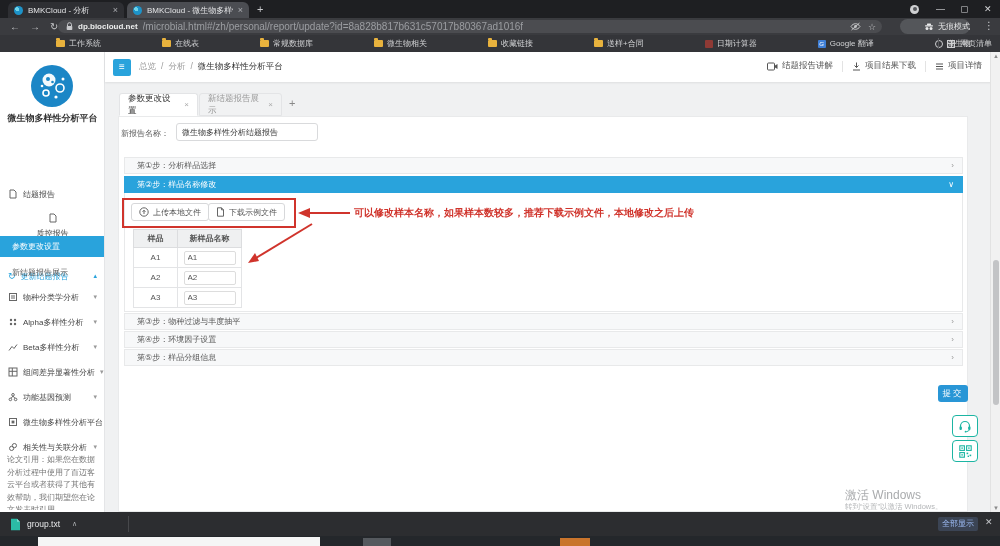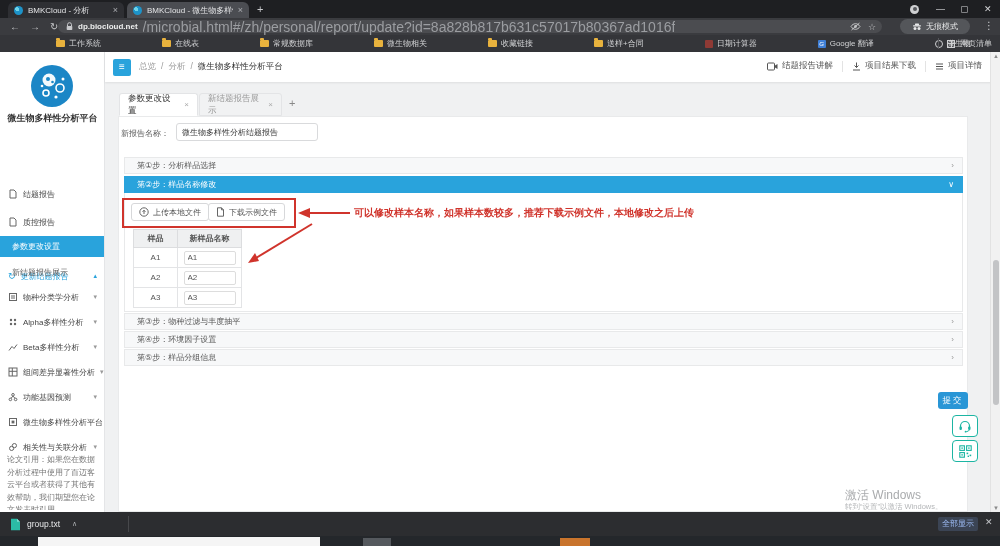--- a/index.html
+++ b/index.html
@@ -16,23 +16,23 @@
   .favicon { width:9px; height:9px; border-radius:50%; background:radial-gradient(circle at 35% 35%, #6fd3e8 0 2px, #1d93c9 2px); flex:none; }
   .newtab { position:absolute; left:257px; top:3px; font-size:11px; color:#c9cacd; }
   .winctrl { position:absolute; top:0; height:18px; display:flex; align-items:center; color:#d4d5d8; font-size:9px; }
   .wc-circle { width:9px; height:9px; border-radius:50%; background:#cfd0d2; position:relative; }
   .wc-circle::after { content:""; position:absolute; left:2.5px; top:2.5px; width:4px; height:4px; border-radius:50%; background:#55575b; }
 
   .toolbar { position:absolute; left:0; top:18px; width:1000px; height:17px; background:#3a3b3f; display:flex; align-items:center; }
   .navbtn { color:#c6c7c9; font-size:10px; margin-left:10px; line-height:1; }
   .urlpill { position:absolute; left:58px; top:2px; width:824px; height:13px; border-radius:7px; background:#4b4c50; display:flex; align-items:center; padding:0 8px; gap:5px; }
   .url-domain { font-size:8px; color:#eceded; font-weight:bold; white-space:nowrap; }
-  .url-path { font-size:14px; color:#9b9da1; white-space:nowrap; overflow:hidden; }
+  .url-path { font-size:10px; color:#9b9da1; white-space:nowrap; overflow:hidden; }
   .pill-right { position:absolute; right:6px; display:flex; gap:7px; align-items:center; }
-  .incog-badge { position:absolute; left:900px; top:1px; width:70px; height:15px; border-radius:8px; background:#54565a; display:flex; align-items:center; justify-content:center; gap:4px; color:#e8e9ea; font-size:8px; }
+  .incog-badge { position:absolute; left:900px; top:1px; width:70px; height:15px; border-radius:8px; background:#54565a; display:flex; align-items:center; justify-content:flex-end; gap:4px; color:#e8e9ea; font-size:8px; }
   .kebab { position:absolute; left:984px; top:2px; color:#c9cacd; font-size:10px; }
 
   .bookmarks { position:absolute; left:0; top:35px; width:1000px; height:17px; background:#343539; display:flex; align-items:center; padding-left:8px; gap:13px; }
   .bm { display:flex; align-items:center; gap:4px;padding-left:48px; }
   .bm em { font-style:normal; font-size:8px; color:#d2d3d5; white-space:nowrap; }
   .bm-folder { width:9px; height:7px; background:#e8b23d; border-radius:1px; position:relative; flex:none; }
   .bm-folder::before { content:""; position:absolute; top:-2px; left:0; width:4px; height:2px; background:#e8b23d; border-radius:1px 1px 0 0; }
   .bm-red { width:8px; height:8px; background:#8f3a35; border-radius:1px; flex:none; }
   .bm-blue { width:8px; height:8px; background:#3f7fd6; border-radius:1px; color:#fff; font-size:6px; line-height:8px; text-align:center; flex:none; }
   .bm-globe { width:8px; height:8px; border-radius:50%; border:1px solid #cfd0d2; position:relative; flex:none; }
@@ -82,21 +82,21 @@
 
   .btn-outline { position:absolute; height:18px; background:#fff; border:1px solid #d7d8da; border-radius:3px; display:flex; align-items:center; gap:4px; padding:4px 7px; font-size:8px; color:#555; white-space:nowrap; }
   .annotation { position:absolute; left:354px; top:206px; font-size:10px; font-weight:bold; color:#d0342c; white-space:nowrap; }
 
   table.smp { position:absolute; left:133px; top:229px; border-collapse:collapse; font-size:8px; color:#555; }
   table.smp th { width:44px; height:18px; background:#eff0f1; border:1px solid #dcdddf; font-weight:bold; text-align:center; }
   table.smp th + th { width:64px; }
   table.smp td { height:20px; border:1px solid #e3e4e6; text-align:center; background:#fff; }
   td input { width:52px; height:14px; border:1px solid #ddd; border-radius:2px; font-size:8px; color:#555; padding:0 3px; font-family:inherit; }
 
-  .submit { position:absolute; left:938px; top:385px; width:30px; height:17px; background:#2996d6; border-radius:3px; color:#fff; font-size:8.5px; text-align:center; line-height:17px; letter-spacing:2px;margin-top:7px; }
+  .submit { position:absolute; left:938px; top:385px; width:30px; height:17px; background:#2996d6; border-radius:3px; color:#fff; font-size:8.5px; text-align:center; line-height:17px; letter-spacing:2px; }
 
   .fbtn { position:absolute; left:952px; width:26px; height:22px; background:#fff; border:1px solid #1cb5a3; border-radius:4px; display:flex; align-items:center; justify-content:center; }
 
   .red-overlay { position:absolute; left:0; top:0; pointer-events:none; }
 
   .watermark1 { position:absolute; left:845px; top:487px; font-size:12px; color:#a9abad; }
   .watermark2 { position:absolute; left:845px; top:502px; font-size:7.5px; color:#b4b6b8; }
 
   
   .sbar { position:absolute; left:990px; top:52px; width:10px; height:460px; background:#f1f1f1; border-left:1px solid #e2e2e2; }
@@ -230,21 +230,21 @@
         <circle cx="33" cy="15" r="1.5" fill="#fff"></circle>
     </svg>
     <div class="side-title">微生物多样性分析平台</div>
 
     <div class="mi" style="top:133px;">
       <svg width="10" height="10" viewBox="0 0 10 10">
           <path d="M2 1h4l2 2v6H2z" fill="none" stroke="#666" stroke-width="1"></path>
         </svg>
       <span>结题报告</span>
     </div>
-    <div class="mi" style="top:161px;">
+    <div class="mi" style="top:161px;flex-direction:column;">
       <svg width="10" height="10" viewBox="0 0 10 10">
           <path d="M2 1h4l2 2v6H2z" fill="none" stroke="#666" stroke-width="1"></path>
         </svg>
       <span>质控报告</span>
     </div>
     <div class="mi" style="top:188px;">
       <svg width="10" height="10" viewBox="0 0 10 10">
           <rect x="1" y="1.5" width="8" height="7" fill="none" stroke="#666" stroke-width="1"></rect>
           <path d="M2.5 7V5M4.5 7V3.5M6.5 7V5.5M8 7V4" stroke="#666" stroke-width="1"></path>
         </svg>

